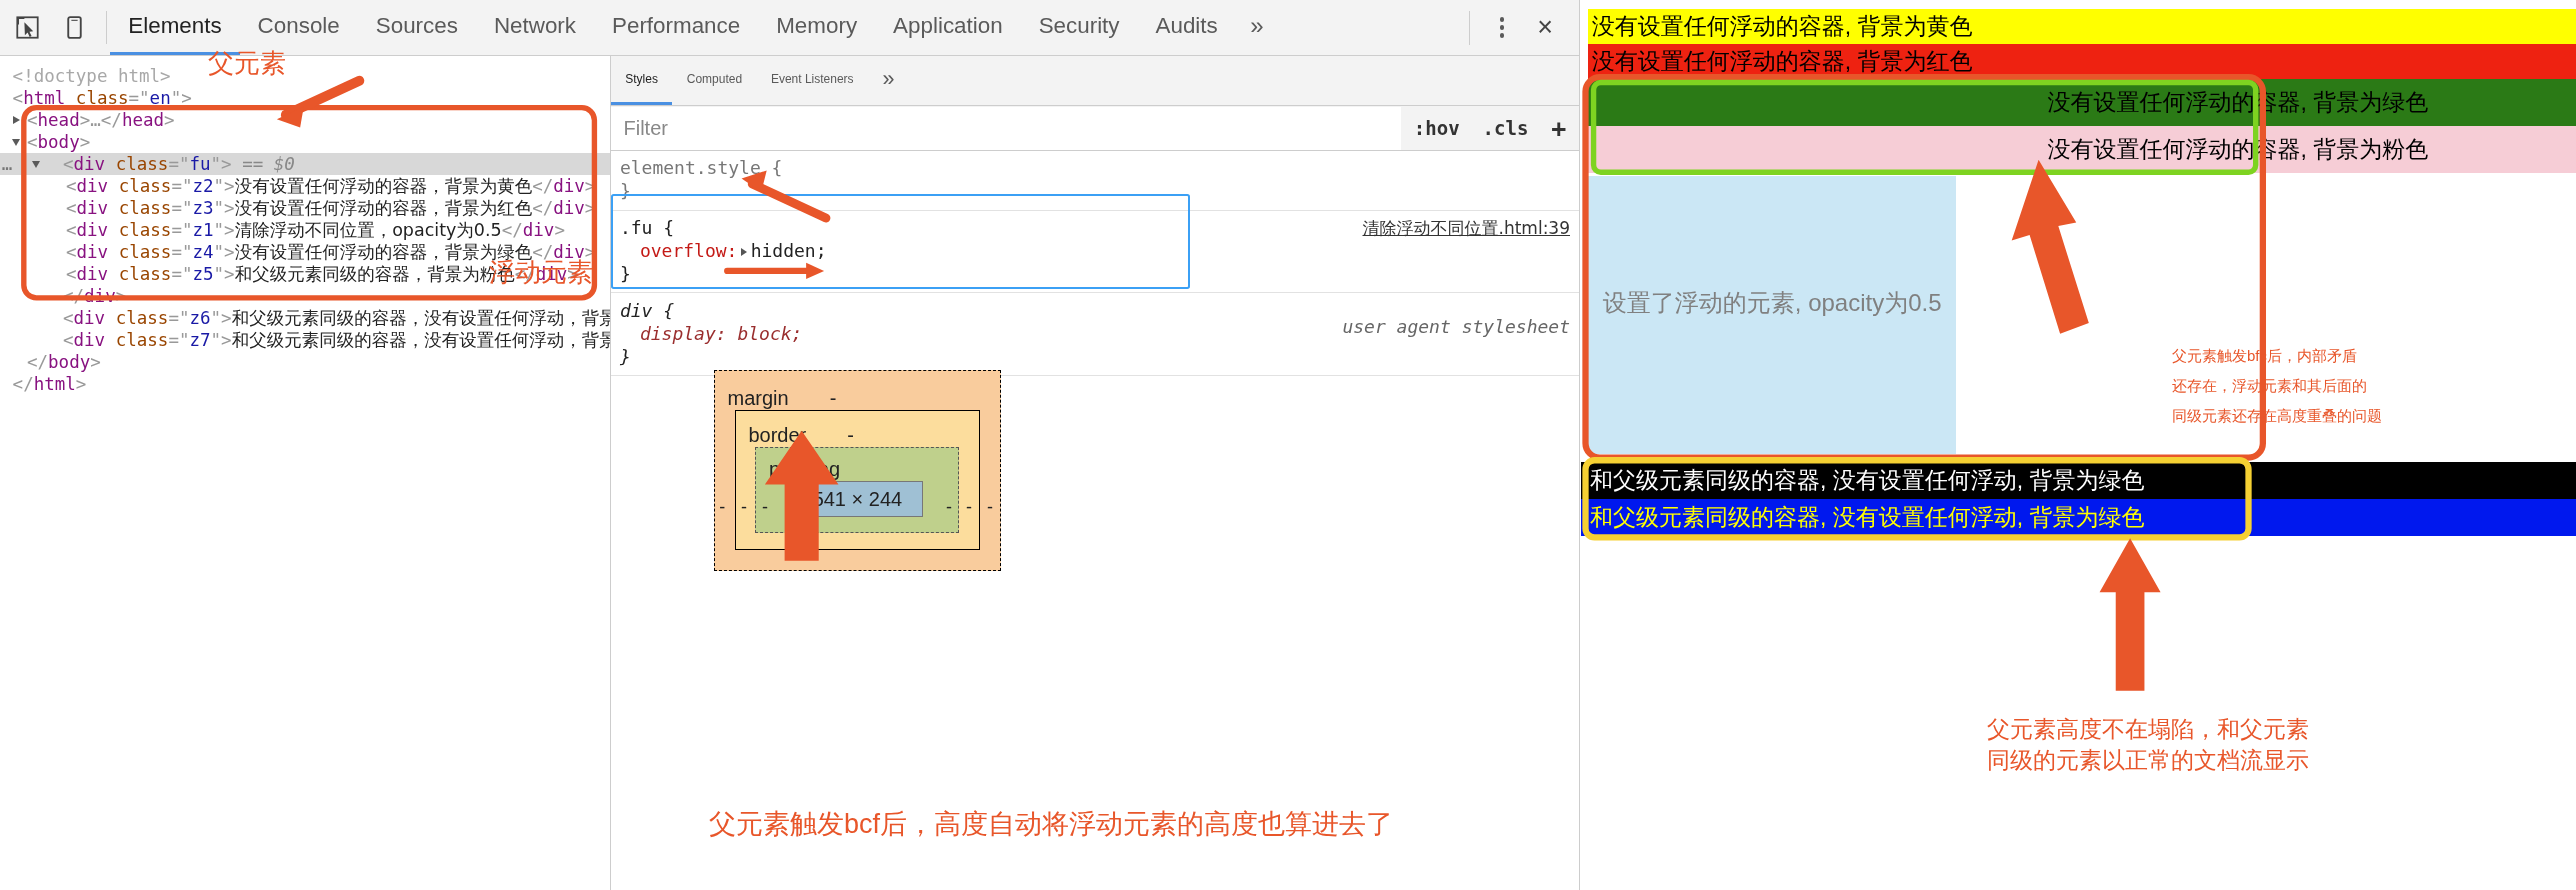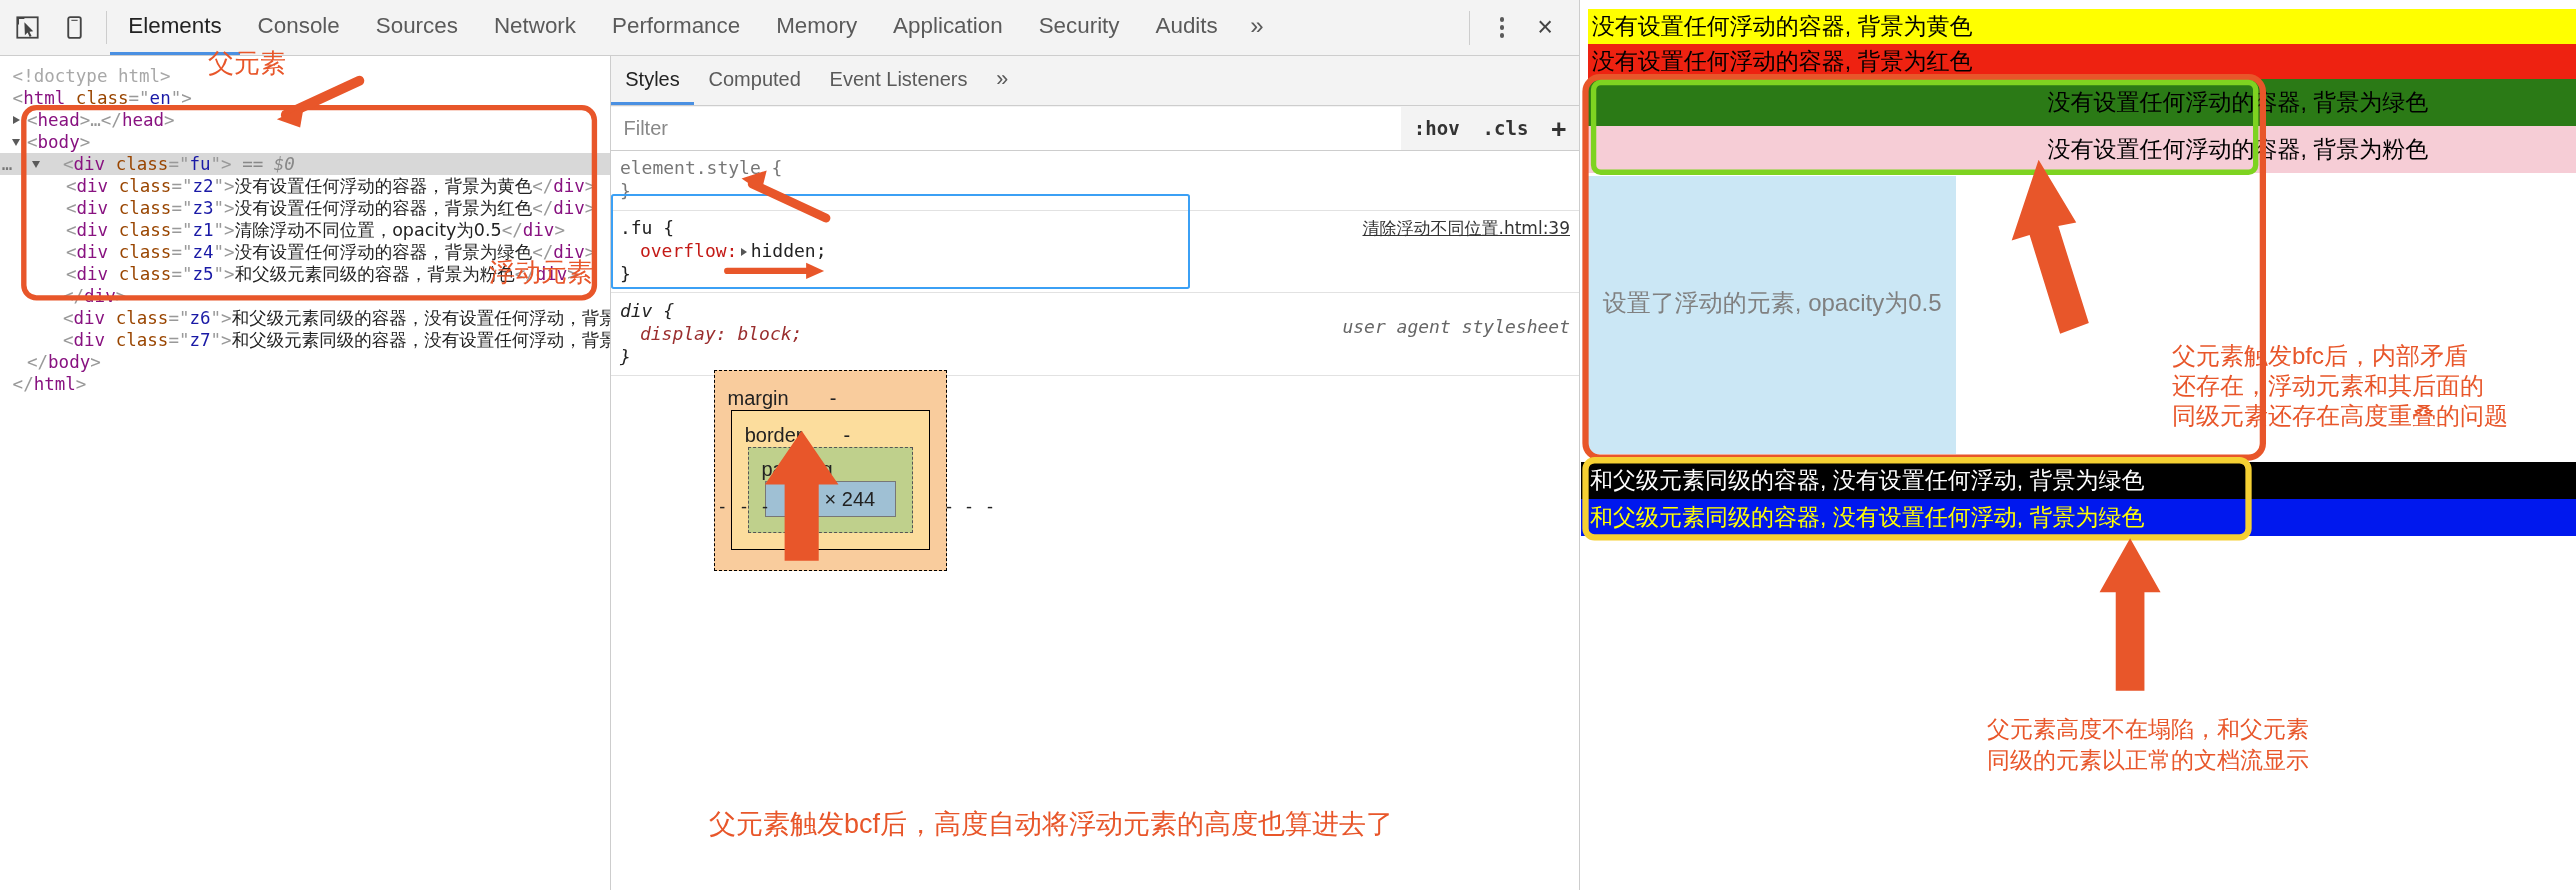--- a/index.html
+++ b/index.html
@@ -72,21 +72,21 @@
   .dim{ color:#999; }
   .doctype{ color:#a8a8a8;}
   .dollar{ color:#888; font-style:italic;}
   .ellipsis{ position:absolute; left:-1.8px; color:#777; }
 
   
   .styles-tabs{
     height:50px; display:flex; align-items:stretch;
     background:#f3f3f3; border-bottom:0.9px solid #cdcdcd;
   }
-  .stab{ display:flex;align-items:center;padding:0 14.4px;font-size:20px;color:#5a5a5a;
+  .stab{ display:flex;align-items:center;padding:0 14.4px;font-size:12px;color:#5a5a5a;
          border-bottom:3.6px solid transparent; cursor:pointer; white-space:nowrap;}
   .stab.active{ color:#222; border-bottom-color:#4a90e2;}
   .stab.more{font-size:21.5px;}
   .filterbar{
     height:45px; background:#f3f3f3; border-bottom:0.9px solid #cdcdcd;
     display:flex; align-items:center;
   }
   .filterinput{
     flex:1; height:43px; background:#fff; border:none; outline:none;
     font-size:20px; color:#222; padding:0 12.6px;
@@ -133,21 +133,21 @@
   
   #viewport{
     position:absolute; left:1581px; top:0; width:995px; height:890px;
     background:#fff; overflow:hidden;
   }
   .row{ position:absolute; font-size:23px; color:#000; line-height:1; white-space:nowrap;
         font-family:"Liberation Sans",sans-serif;}
   .rowtext{ position:absolute; }
 
   
-  .ann{ position:absolute; color:#e8562a; font-size:24px; line-height:28px; white-space:pre;
+  .ann{ position:absolute; color:#e8562a; font-size:15px; line-height:28px; white-space:pre;
         font-family:"Liberation Sans",sans-serif; }
   .ann-big{ font-size:26px; line-height:32px; }
   svg.overlay{ position:absolute; left:0; top:0; pointer-events:none; }
 </style>
 </head>
 <body>
 
 <div id="devtools">
 
   <div class="dt-toolbar">
@@ -306,21 +306,21 @@
           <div style="padding-left:20px;">
             <span class="prop">display:</span>
             <span class="pval">block;</span>
           </div>
           <div><span class="selname">}</span></div>
         </div>
       </div>
 
       <div class="sel-outline" style="left:0px; top:138px; width:579px; height:95px;"></div>
 
-      <div class="boxmodel" style="left:103px; top:314px; width:233px;">
+      <div class="boxmodel" style="left:103px; top:314px; width:287px;">
         <div class="bm-margin">
           <div class="bm-label">
             <span>margin</span><span class="dash">-</span>
           </div>
           <div class="bm-border">
             <div class="bm-label">
               <span>border</span><span class="dash">-</span>
             </div>
             <div class="bm-padding">
               <div class="bm-label">

